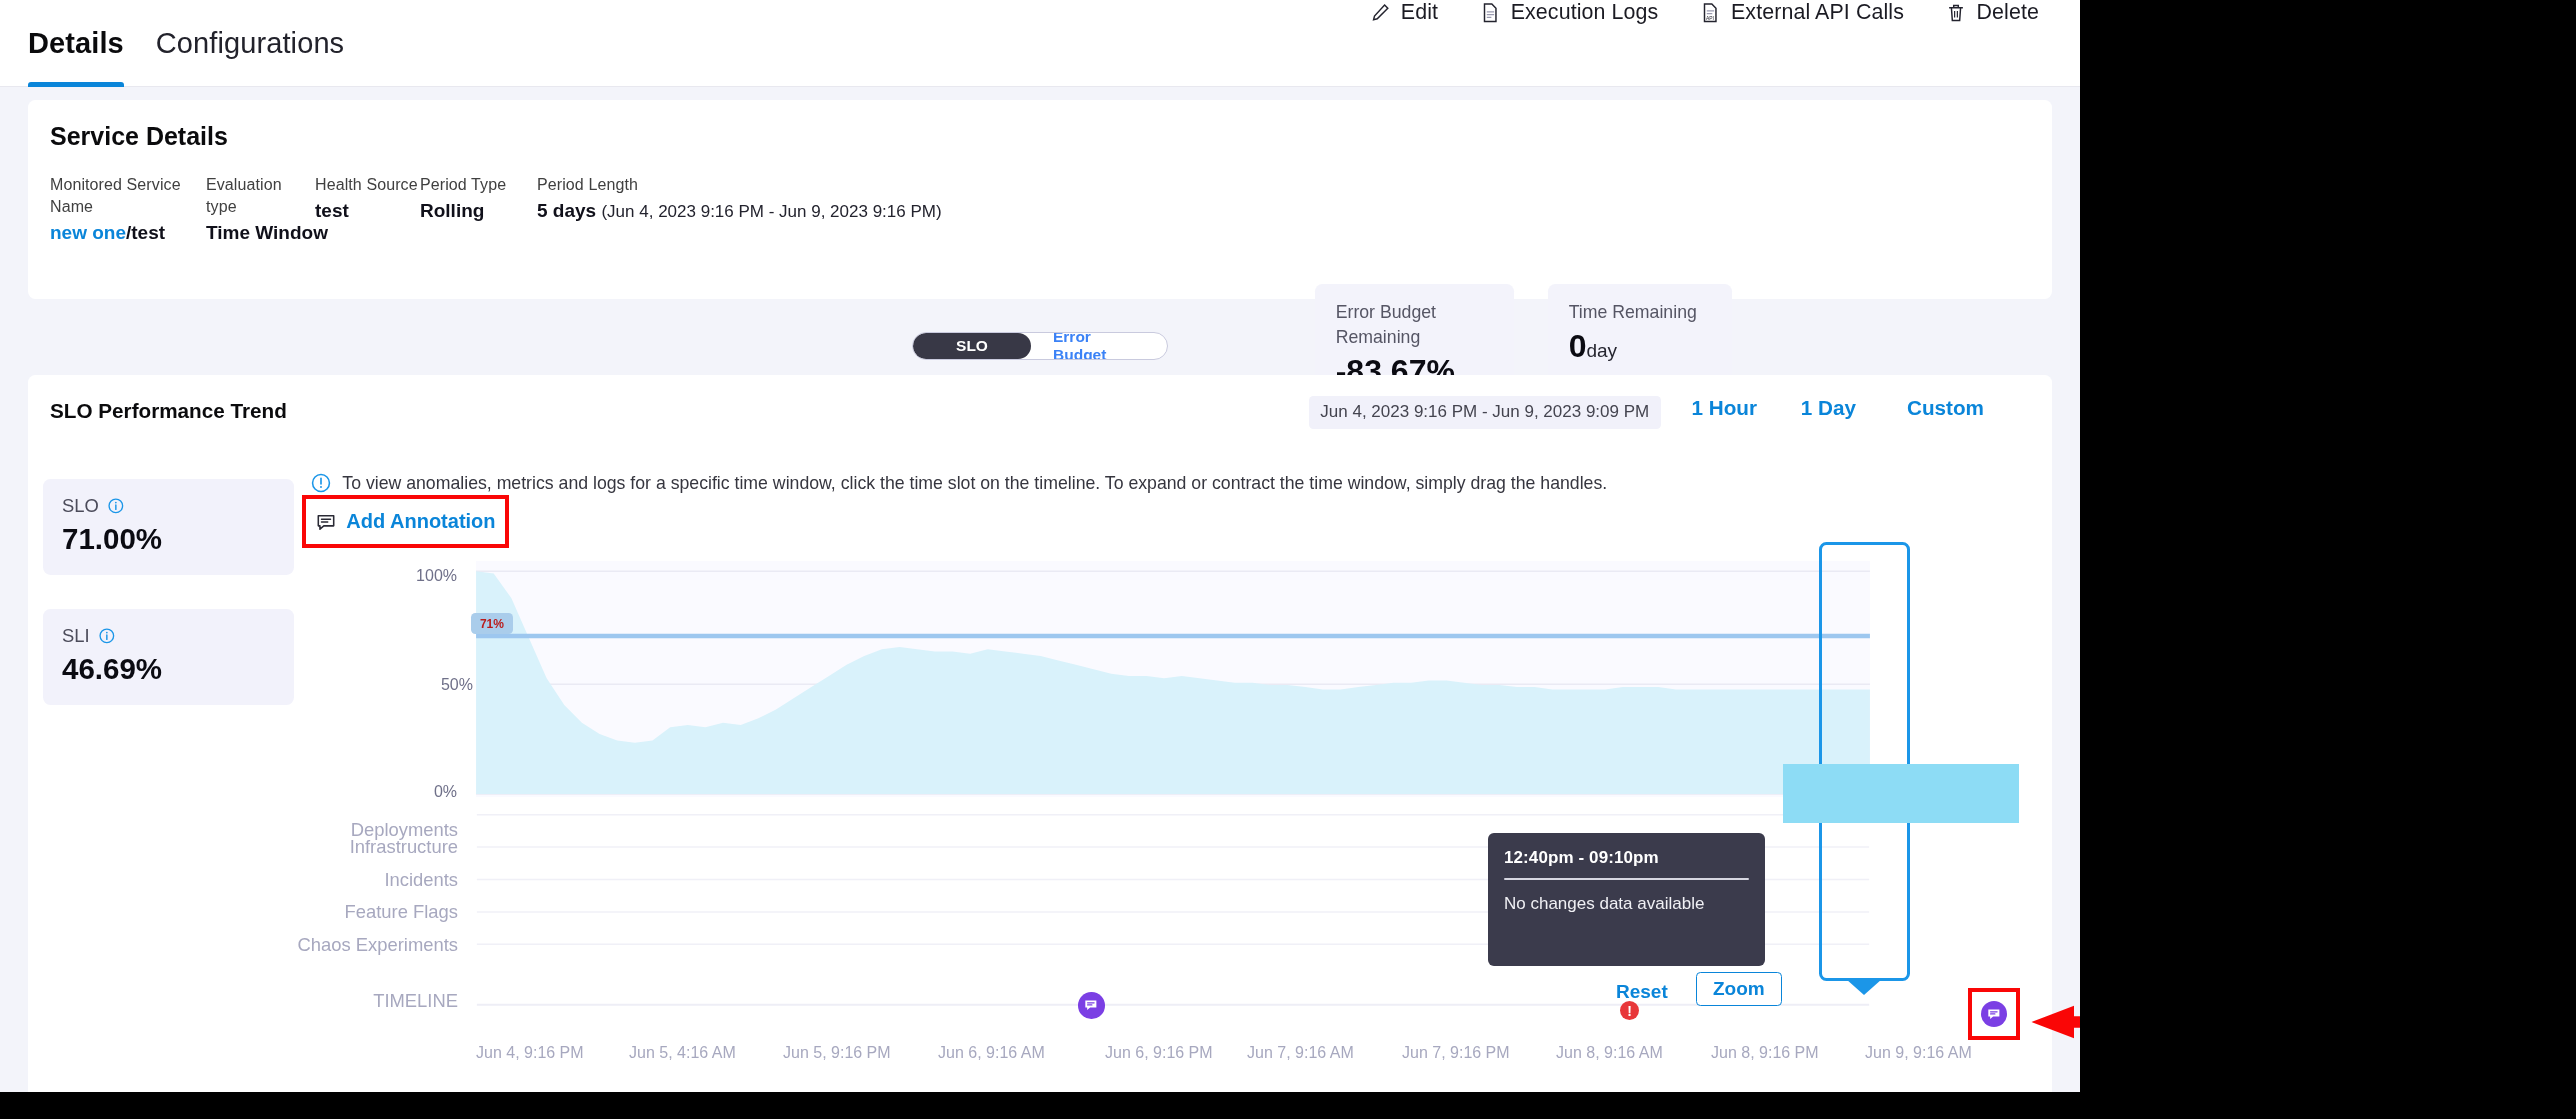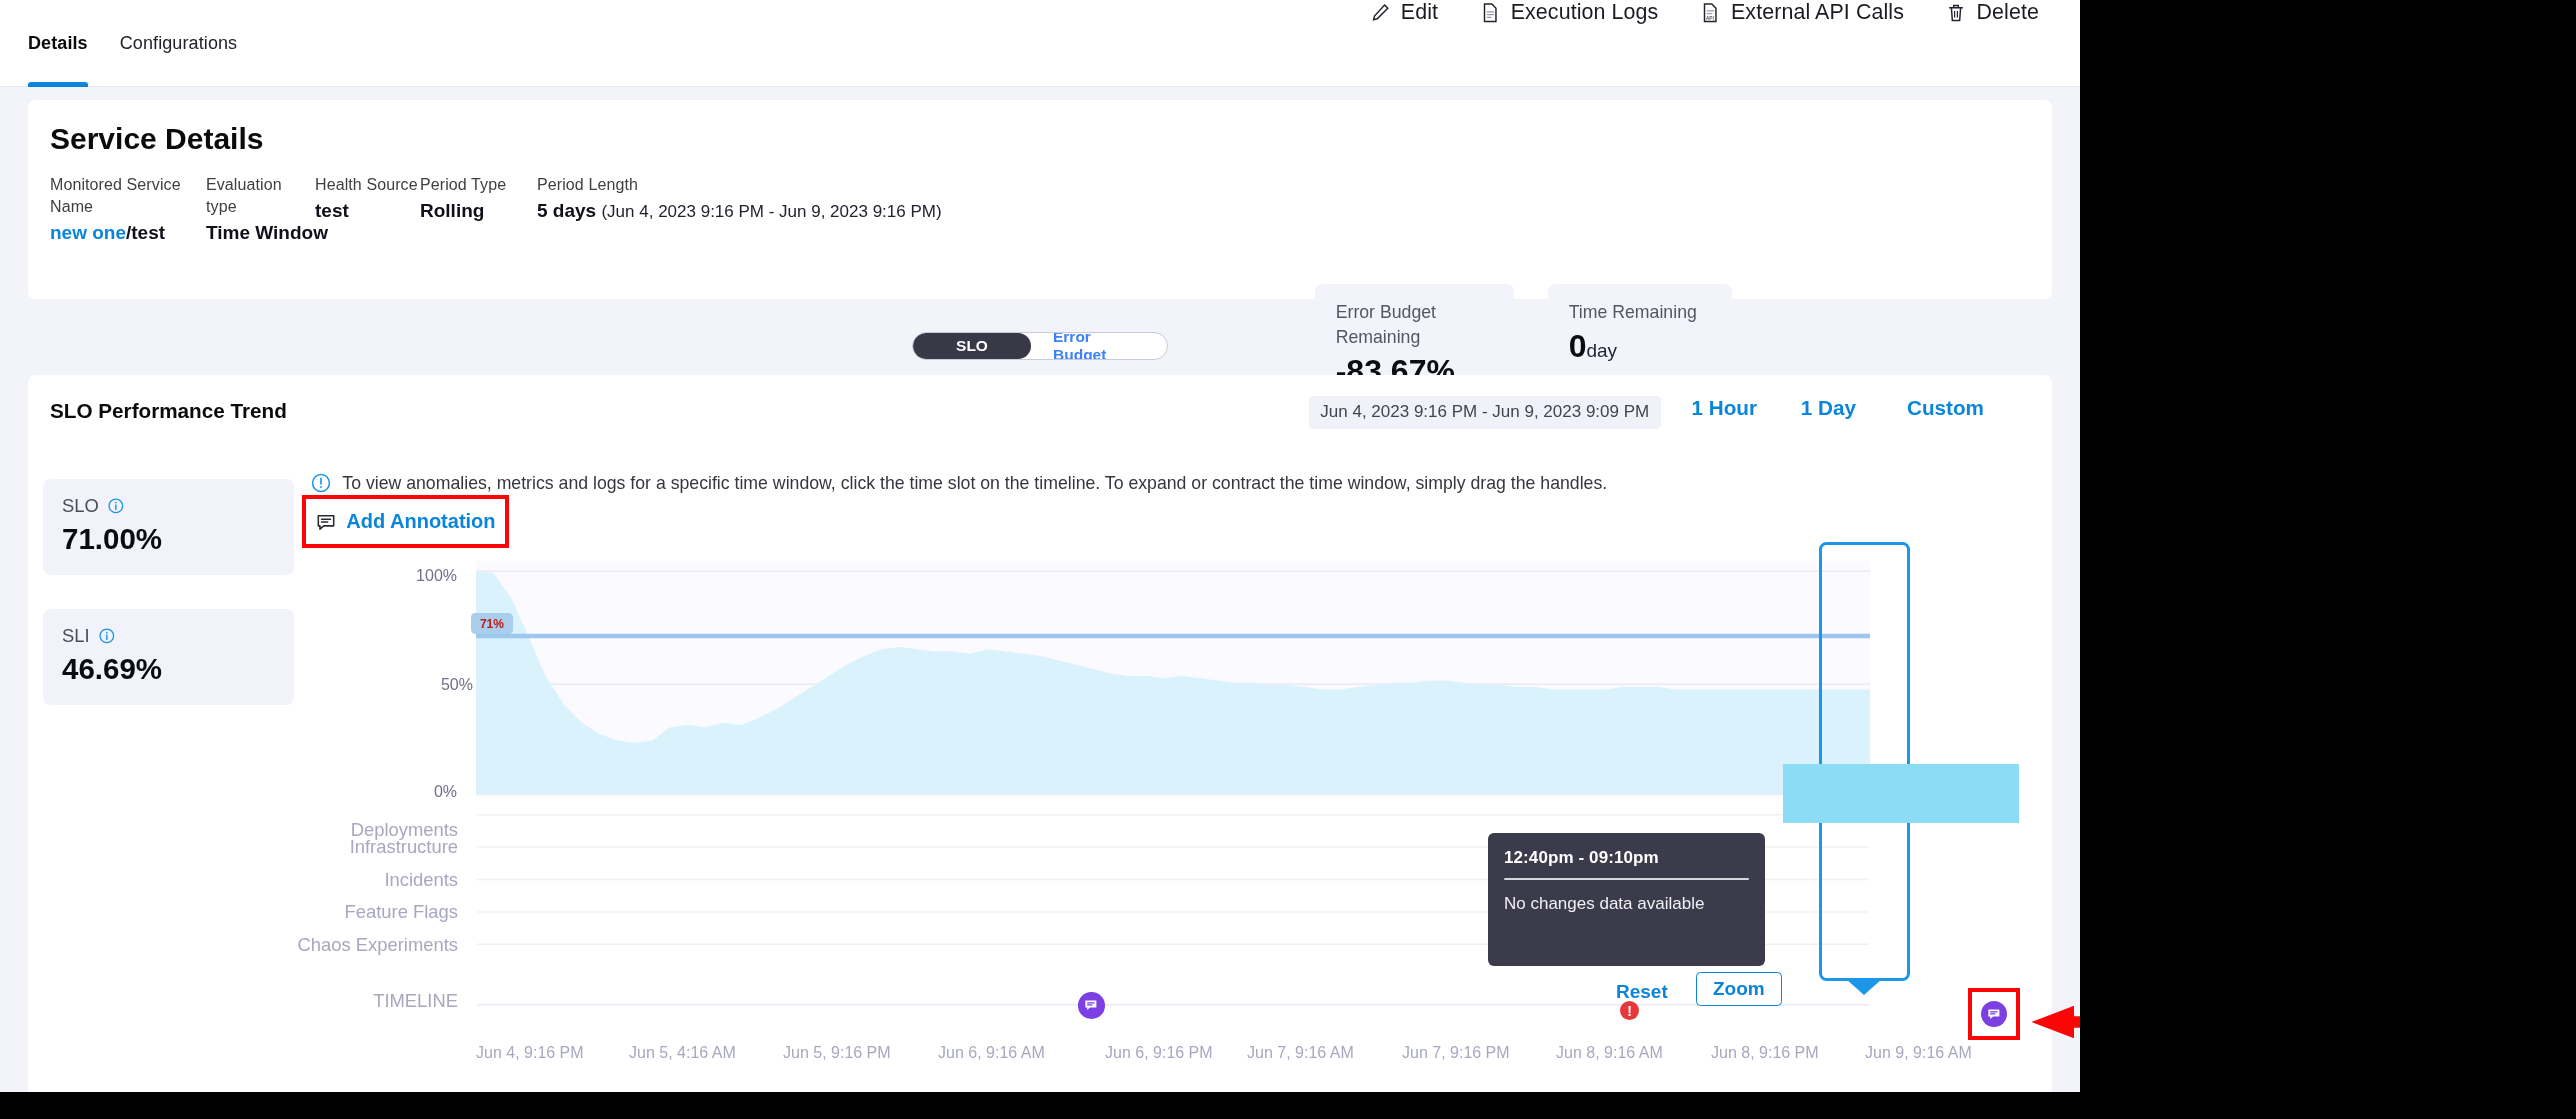--- a/index.html
+++ b/index.html
@@ -20,21 +20,21 @@
   
   .tabbar {
     position: absolute; left: 0; top: 0;
     width: 2080px; height: 87px;
     background: #ffffff;
     border-bottom: 1.5px solid #e8e8ef;
   }
   .tabs { position: absolute; left: 28px; top: 0; height: 87px; display: flex; align-items: center; gap: 32px; }
   .tab {
     position: relative; height: 87px; display: flex; align-items: center;
-    font-size: 18px; color: #0b0b0d; letter-spacing: 0.1px; cursor: pointer;
+    font-size: 29px; color: #0b0b0d; letter-spacing: 0.1px; cursor: pointer;
   }
   .tab.active { font-weight: bold; }
   .tab.active::after {
     content: ""; position: absolute; left: 0; right: 0; bottom: 0;
     height: 5.2px; background: #0a85d9; border-radius: 3px 3px 0 0;
   }
   .tab.inactive { font-weight: normal; color: #22222b; }
 
   .toolbar {
     position: absolute; right: 41px; top: 0; height: 87px;
@@ -51,21 +51,21 @@
   }
 
   
   .card-service {
     position: absolute; left: 28px; top: 100px;
     width: 2024px; height: 199px;
     background: #ffffff; border-radius: 7.4px;
   }
   .sd-title {
     position: absolute; left: 22px; top: 22px;
-    font-size: 30px; font-weight: bold; color: #0b0b0d;
+    font-size: 25px; font-weight: bold; color: #0b0b0d;
   }
   .sd-fields { position: absolute; left: 22px; top: 74px; display: flex; gap: 0; }
   .sd-f { margin-right: 0; }
   .sd-lbl { font-size: 16px; color: #404040; line-height: 22px; letter-spacing: 0.1px; }
   .sd-val { font-size: 19px; font-weight: bold; color: #10101a; line-height: 29.5px; white-space: nowrap; }
   .sd-link { color: #0a85d9; }
   .sd-sub { font-weight: normal; font-size: 17px; color: #23232e; }
 
   .stat-box {
     position: absolute; top: 184px;

